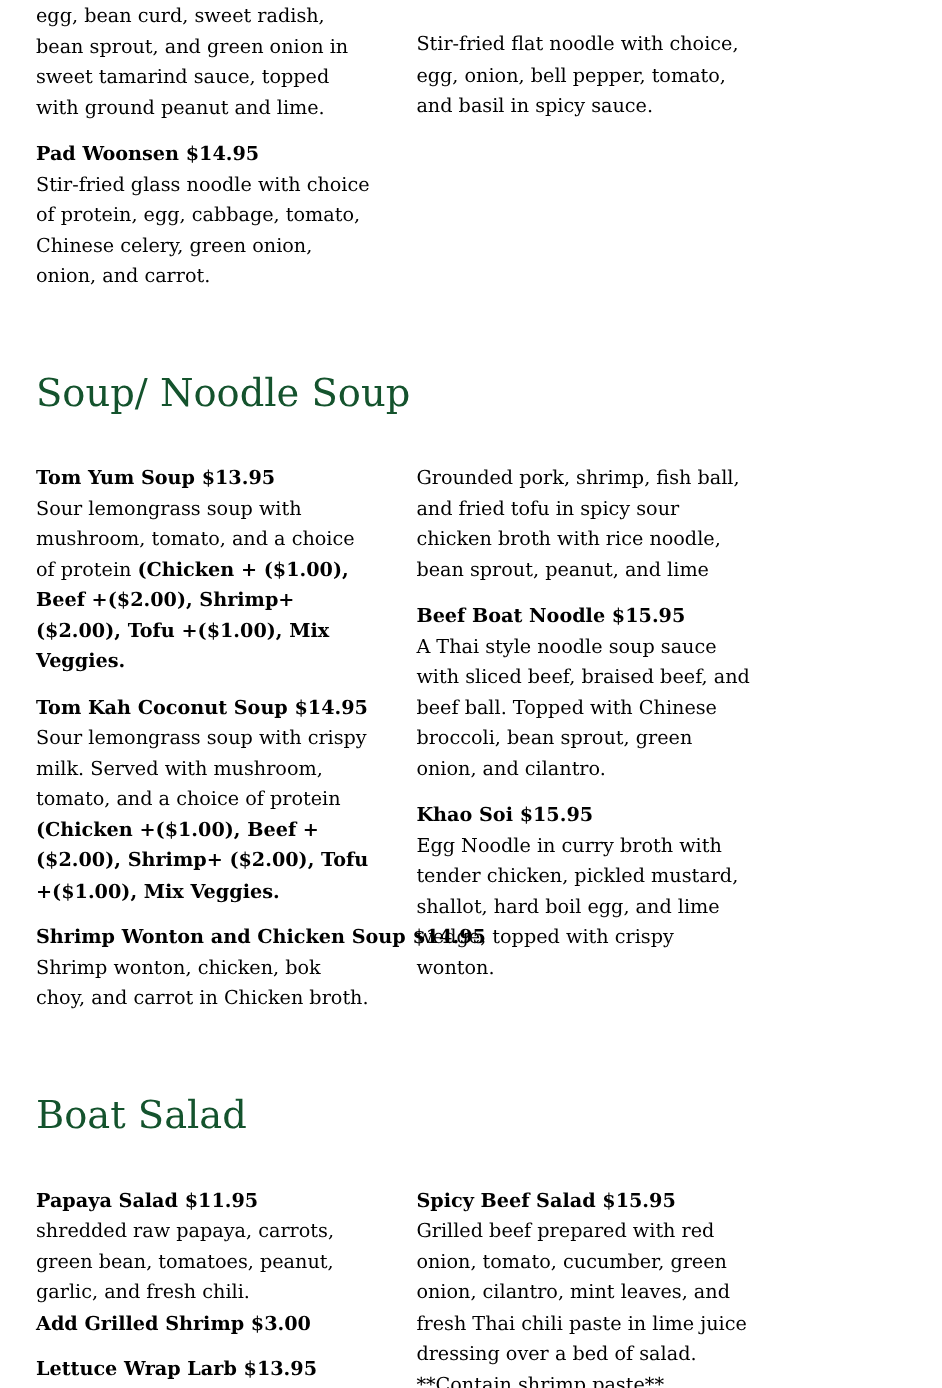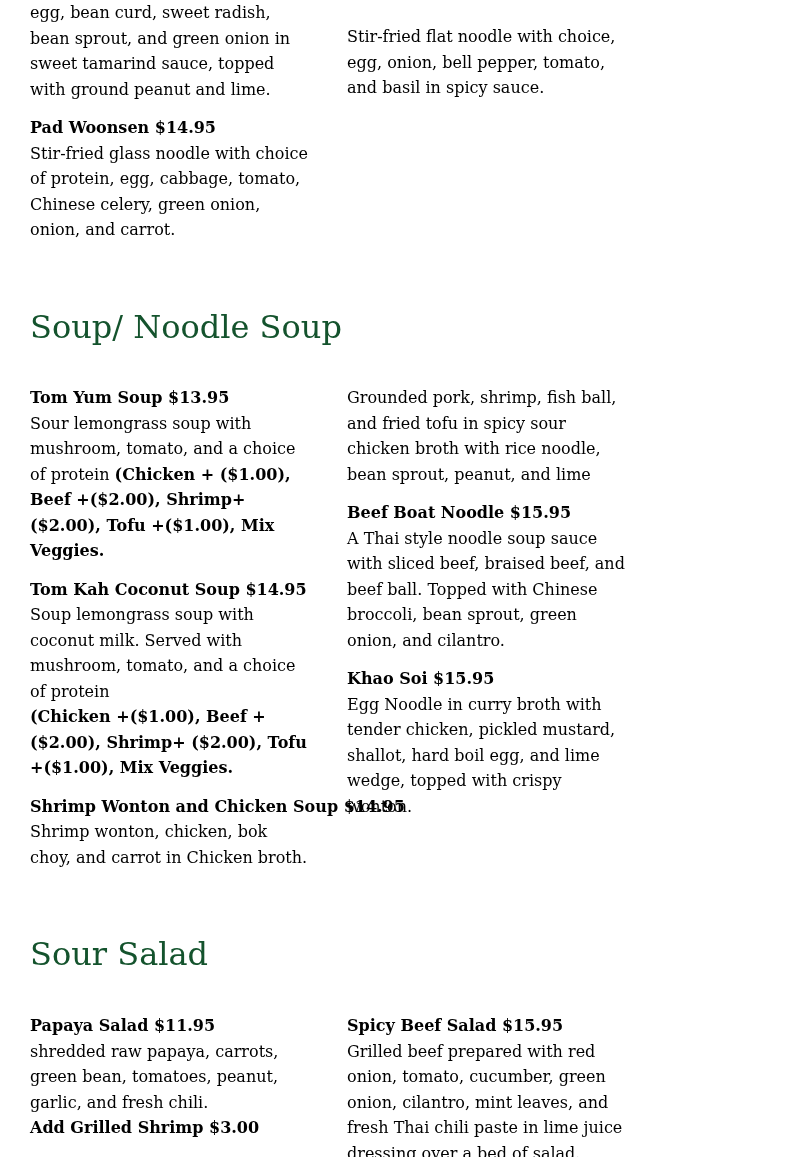--- a/index.html
+++ b/index.html
@@ -83,21 +83,21 @@
     <h2 class="section-heading">Soup/ Noodle Soup</h2>
     <div class="cols">
       <div class="col">
         <div class="item first">
           <div class="item-title">Tom Yum Soup $13.95</div>
           <div class="item-desc"><span>Sour lemongrass soup with mushroom, tomato, and a choice of protein </span><span class="b">(Chicken + ($1.00), Beef +($2.00), Shrimp+ ($2.00), Tofu +($1.00), Mix Veggies.</span></div>
         </div>
         <div class="item">
           <div class="item-title">Tom Kah Coconut Soup $14.95</div>
           <div class="item-desc">
-            <div>Soup lemongrass soup with coconut milk. Served with mushroom, tomato, and a choice of protein</div>
+            <div>Sour lemongrass soup with crispy milk. Served with mushroom, tomato, and a choice of protein</div>
             <div class="b">(Chicken +($1.00), Beef +($2.00), Shrimp+ ($2.00), Tofu +($1.00), Mix Veggies.</div>
           </div>
         </div>
         <div class="item">
           <div class="item-title">Shrimp Wonton and Chicken Soup $14.95</div>
           <div class="item-desc">Shrimp wonton, chicken, bok choy, and carrot in Chicken broth.</div>
         </div>
       </div>
       <div class="col">
         <div class="item first">
@@ -109,21 +109,21 @@
         </div>
         <div class="item">
           <div class="item-title">Khao Soi $15.95</div>
           <div class="item-desc">Egg Noodle in curry broth with tender chicken, pickled mustard, shallot, hard boil egg, and lime wedge, topped with crispy wonton.</div>
         </div>
       </div>
     </div>
   </div>
 
   <div class="section">
-    <h2 class="section-heading">Sour Salad</h2>
+    <h2 class="section-heading">Boat Salad</h2>
     <div class="cols">
       <div class="col">
         <div class="item first">
           <div class="item-title">Papaya Salad $11.95</div>
           <div class="item-desc">
             <div>shredded raw papaya, carrots, green bean, tomatoes, peanut, garlic, and fresh chili.</div>
             <div class="b">Add Grilled Shrimp $3.00</div>
           </div>
         </div>
         <div class="item">

